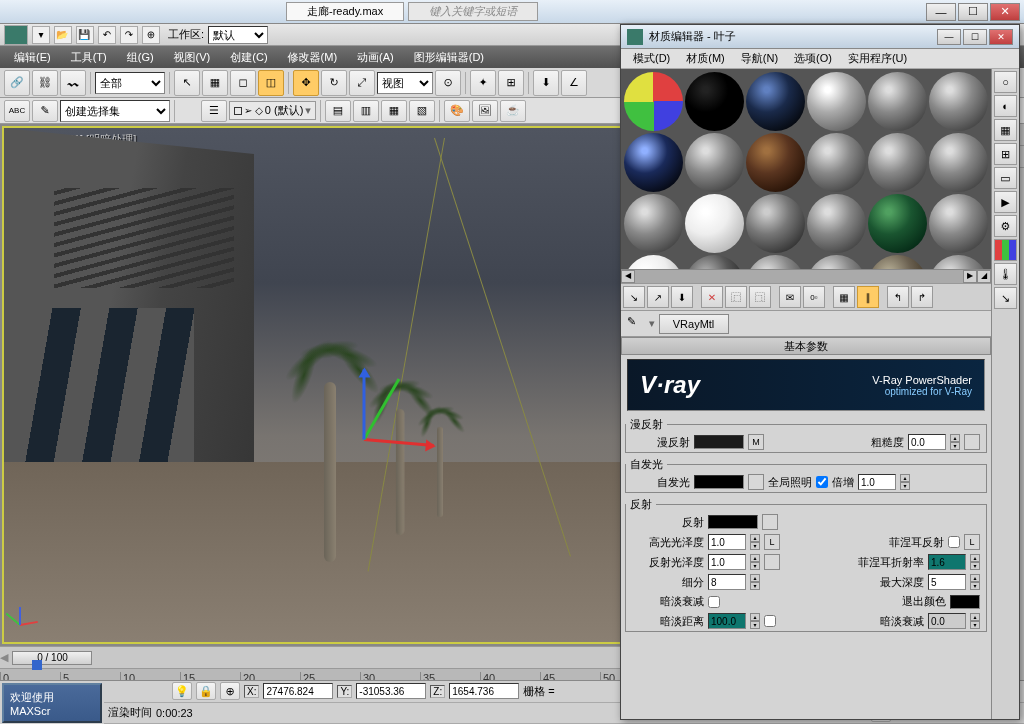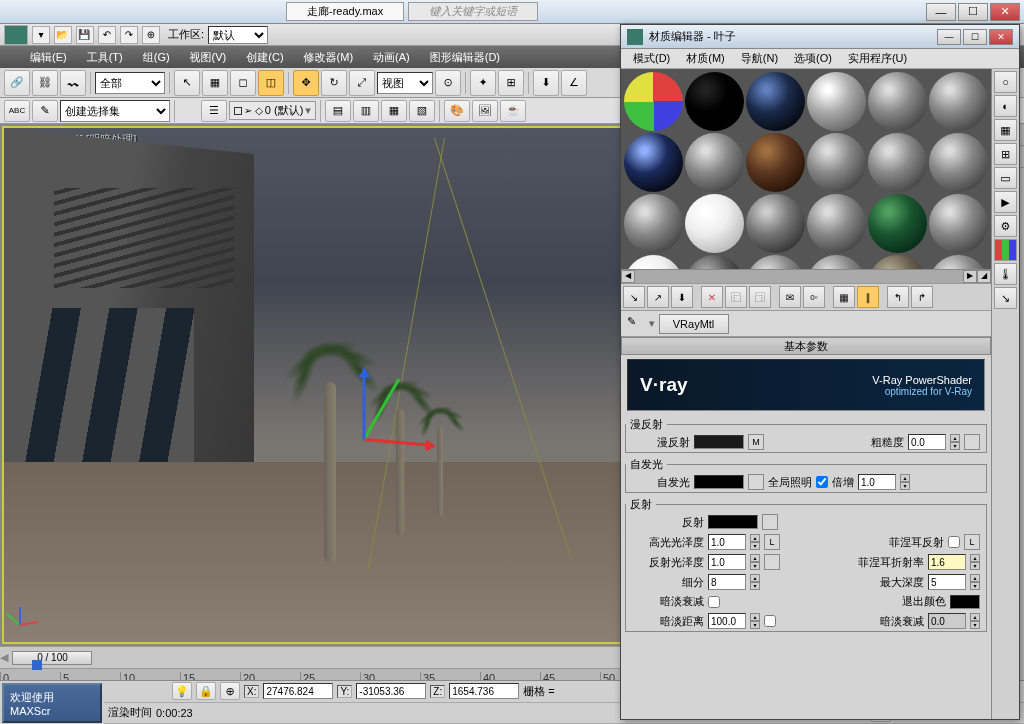--- a/index.html
+++ b/index.html
@@ -8,21 +8,21 @@
 .titlebar .tab { background: #e8e8e8; border: 1px solid #999; padding: 1px 20px; margin: 0 2px; font-size: 11px; }
 .titlebar .tab.active { background: #f8f8f8; }
 .titlebar .tab.hint { color: #888; font-style: italic; }
 .winbtns { margin-left: auto; display: flex; gap: 2px; }
 .winbtn { width: 30px; height: 18px; display: flex; align-items: center; justify-content: center; border: 1px solid #888; background: linear-gradient(#f0f0f0,#d0d0d0); }
 .winbtn.close { background: linear-gradient(#e07070,#c04040); color: #fff; }
 .qat { height: 22px; background: linear-gradient(#e8e8e8,#d0d0d0); display: flex; align-items: center; padding: 2px 4px; gap: 4px; border-bottom: 1px solid #999; }
 .qat-icon { width: 18px; height: 18px; border: 1px solid #aaa; background: #f0f0f0; display: flex; align-items: center; justify-content: center; font-size: 10px; }
 .wksp { display: flex; align-items: center; gap: 4px; margin-left: 4px; }
 .wksp select { font-size: 11px; height: 18px; width: 60px; }
-.menubar { height: 22px; background: linear-gradient(#707070,#505050); color: #fff; display: flex; align-items: center; padding: 0 20px; font-size: 11px; }
+.menubar { height: 22px; background: linear-gradient(#707070,#505050); color: #fff; display: flex; align-items: center; padding: 0 4px; font-size: 11px; }
 .menubar span { padding: 2px 10px; cursor: default; }
 .toolbar1 { height: 30px; background: #d8d8d8; display: flex; align-items: center; padding: 2px 4px; gap: 2px; border-bottom: 1px solid #999; }
 .tb-btn { width: 26px; height: 26px; border: 1px solid #aaa; background: linear-gradient(#f4f4f4,#e0e0e0); display: flex; align-items: center; justify-content: center; border-radius: 2px; }
 .tb-btn.active { background: #ffcc66; border-color: #cc9933; }
 .tb-sel { height: 22px; font-size: 11px; }
 .tb-sep { width: 1px; height: 22px; background: #aaa; margin: 0 2px; }
 .toolbar2 { height: 26px; background: #e0e0e0; display: flex; align-items: center; padding: 2px 4px; gap: 2px; border-bottom: 1px solid #999; }
 .main { display: flex; height: 562px; }
 .viewport-area { flex: 1; background: #888; position: relative; display: flex; flex-direction: column; }
 .viewport { flex: 1; background: linear-gradient(180deg, #505560 0%, #404550 30%, #787470 60%, #908880 100%); border: 2px solid #cccc44; position: relative; margin: 2px; overflow: hidden; }
@@ -80,21 +80,21 @@
 .mat-scroll .arr { width: 14px; background: #d0d0d0; border: 1px solid #888; text-align: center; font-size: 8px; }
 .mat-tools { height: 28px; background: #d0d0d0; display: flex; align-items: center; padding: 2px; gap: 2px; border-top: 1px solid #999; border-bottom: 1px solid #999; }
 .mt-btn { width: 22px; height: 22px; border: 1px solid #999; background: linear-gradient(#f0f0f0,#d8d8d8); display: flex; align-items: center; justify-content: center; font-size: 10px; }
 .mt-btn.on { background: #ffcc66; border-color: #cc9933; }
 .mat-name { height: 26px; display: flex; align-items: center; padding: 2px 6px; gap: 4px; background: #d8d8d8; border-bottom: 1px solid #999; }
 .mat-name .dropper { width: 18px; height: 18px; }
 .mat-name input { flex: 1; height: 20px; background: #fff; border: 1px inset #888; padding: 0 4px; }
 .mat-name .typebtn { width: 70px; height: 20px; background: linear-gradient(#f0f0f0,#d8d8d8); border: 1px solid #888; text-align: center; line-height: 18px; }
 .rollout-hdr { height: 18px; background: linear-gradient(#d0d0d0,#b8b8b8); text-align: center; border: 1px solid #888; font-size: 11px; line-height: 17px; }
 .vray-banner { height: 52px; background: linear-gradient(90deg, #0a1828, #0a2540); display: flex; align-items: center; padding: 0 12px; color: #fff; margin: 4px 6px; border: 1px inset #888; }
-.vray-banner .logo { font-size: 19px; font-weight: bold; }
+.vray-banner .logo { font-size: 24px; font-weight: bold; font-style: italic; }
 .vray-banner .sub { margin-left: auto; text-align: right; font-size: 11px; }
 .vray-banner .sub .s2 { color: #8cf; font-size: 10px; }
 .rollout { margin: 2px 4px; border: 1px solid #888; background: #d4d4d4; }
 .rollout legend { padding: 0 4px; font-size: 11px; }
 .param-row { display: flex; align-items: center; padding: 2px 6px; gap: 4px; font-size: 11px; }
 .param-row .lbl { width: 58px; text-align: right; }
 .param-row .lbl-w { width: 72px; text-align: right; }
 .swatch { width: 50px; height: 14px; border: 1px inset #888; }
 .swatch.sm { width: 30px; }
 .swatch.black { background: #000; } .swatch.grey { background: #1a1a1a; }
@@ -454,21 +454,21 @@
         <div class="param-row">
           <span class="lbl-w">反射光泽度</span>
           <input class="spin" value="1.0" style="">
             <div class="spinbtns">
               <div>▴</div>
               <div>▾</div>
             </div>
           <div class="mapbtn"></div>
           <div style="flex:1"></div>
           <span>菲涅耳折射率</span>
-          <input class="spin" style="background: #fef9c3;" value="1.6">
+          <input class="spin" style="background: #0f766e;" value="1.6">
             <div class="spinbtns">
               <div>▴</div>
               <div>▾</div>
             </div>
         </div>
         <div class="param-row">
           <span class="lbl-w">细分</span>
           <input class="spin" value="8" style="">
             <div class="spinbtns">
               <div>▴</div>
@@ -484,21 +484,21 @@
         </div>
         <div class="param-row">
           <span class="lbl-w">暗淡衰减</span>
           <input type="checkbox" class="chk" style="">
           <div style="flex:1"></div>
           <span>退出颜色</span>
           <div class="swatch sm black"></div>
         </div>
         <div class="param-row">
           <span class="lbl-w">暗淡距离</span>
-          <input class="spin" style="background: #ffffff;" value="100.0">
+          <input class="spin" style="background: #0f766e;" value="100.0">
             <div class="spinbtns">
               <div>▴</div>
               <div>▾</div>
             </div>
           <input type="checkbox" class="chk" style="">
           <div style="flex:1"></div>
           <span>暗淡衰减</span>
           <input class="spin" style="background: rgb(204, 204, 204);" value="0.0">
             <div class="spinbtns">
               <div>▴</div>

